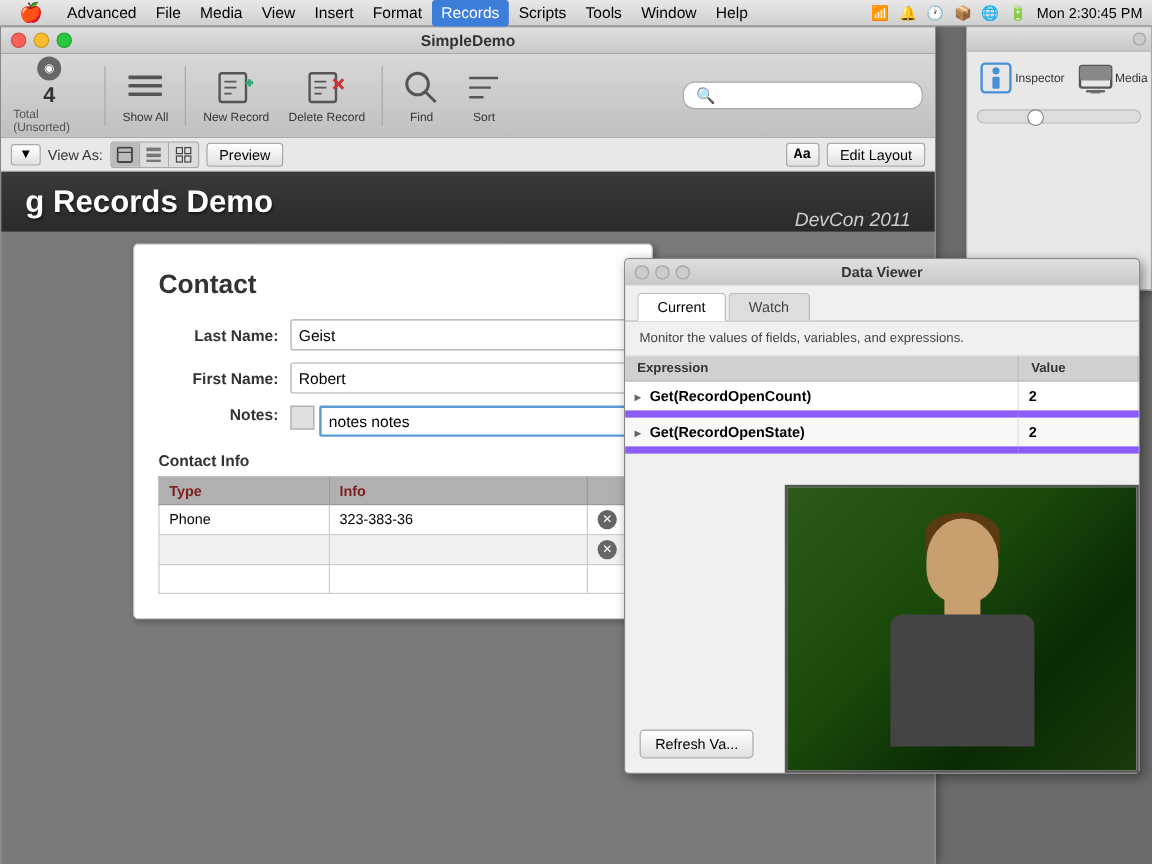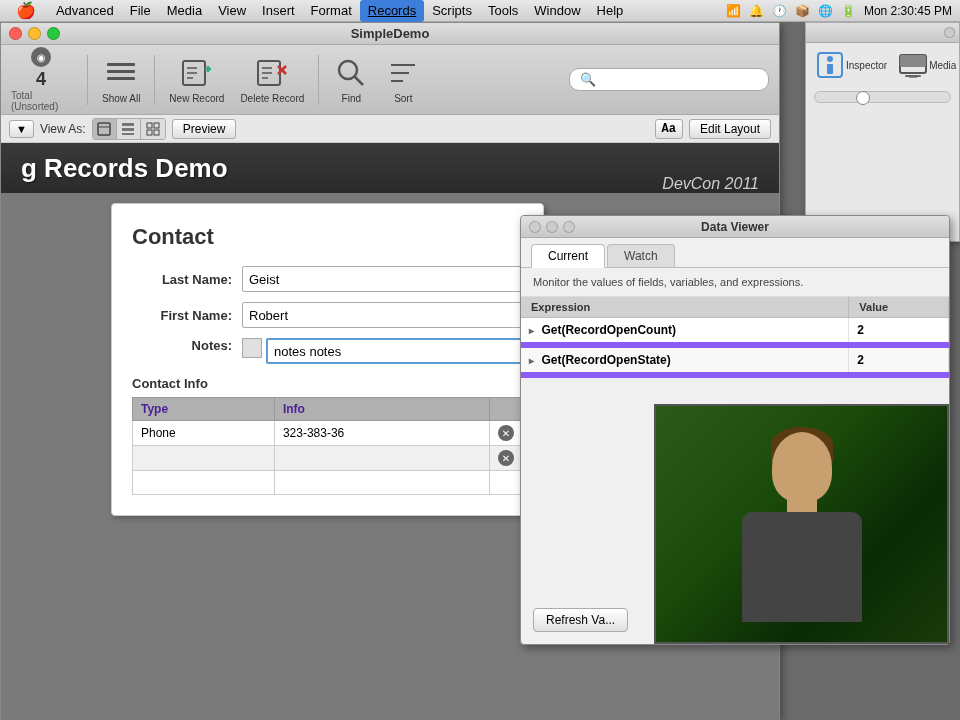--- a/index.html
+++ b/index.html
@@ -28,23 +28,22 @@
     }
     .menubar-item {
       padding: 0 8px;
       cursor: default;
       height: 22px;
       display: flex;
       align-items: center;
     }
     .menubar-item.active {
       background: #3d7edb;
-      color: #000000;
+      color: #ffffff;
       border-radius: 3px;
-      text-decoration: underline;
     }
     .menubar-right {
       margin-left: auto;
       display: flex;
       align-items: center;
       gap: 8px;
       font-size: 12px;
     }
     .apple-logo { font-size: 16px; margin-right: 4px; }
 
@@ -329,21 +328,21 @@
     .info-table {
       width: 100%;
       border-collapse: collapse;
     }
     .info-table th {
       background: #b0b0b0;
       font-size: 12px;
       padding: 4px 8px;
       text-align: left;
       border: 1px solid #999;
-      color: #4c1d95;
+      color: #7f1d1d;
     }
     .info-table td {
       font-size: 12px;
       padding: 4px 8px;
       border: 1px solid #ccc;
       background: white;
     }
     .info-table tr.alt-row td {
       background: #f0f0f0;
     }

